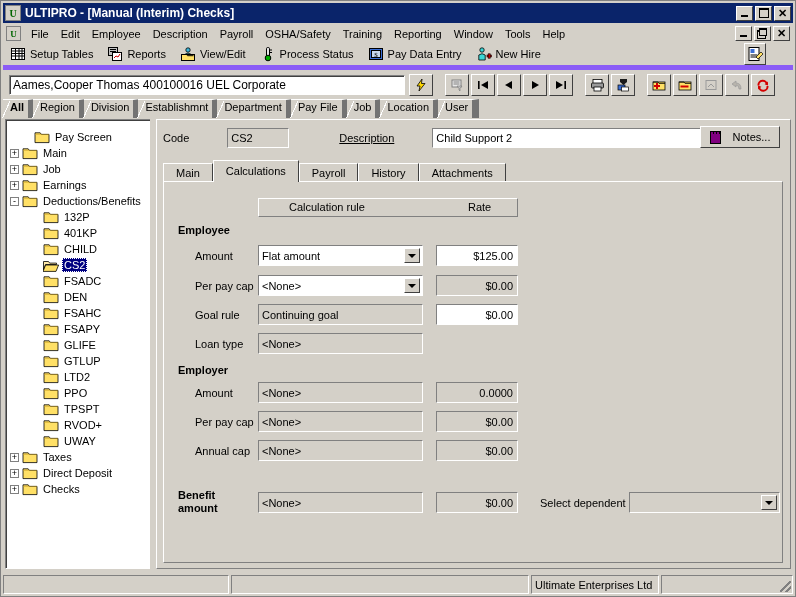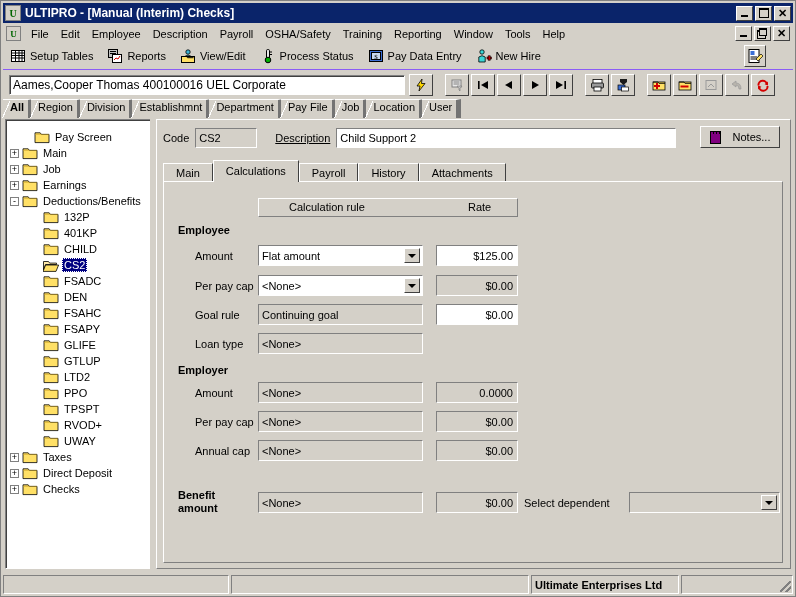--- a/index.html
+++ b/index.html
@@ -76,21 +76,21 @@
     padding: 2px 6px; font-size: 11px; color: #000;
     white-space: nowrap;
   }
   .mdibtns { display: flex; gap: 2px; margin-left: auto; margin-right: 3px; }
 
   
   .toolbar {
     position: absolute; left: 2px; top: 42px;
     width: 790px; height: 27px;
     background: #d4d0c8;
-    border-bottom: 1px solid #8b5cf6;
+    border-bottom: 5px solid #8b5cf6;
     display: flex; align-items: center;
     box-sizing: border-box;
   }
   .tb-item {
     display: flex; align-items: center; gap: 4px;
     padding: 2px 7px; font-size: 11px; color: #000; white-space: nowrap;
   }
   .tb-ico { width: 16px; height: 16px; position: relative; flex: none; }
 
   .tbright { margin-left: auto; display: flex; gap: 1px; margin-right: 4px; }
@@ -132,21 +132,21 @@
     position: absolute; left: 2px; top: 100px;
     width: 790px; height: 17px;
     display: flex; align-items: flex-end;
     font-size: 11px;
   }
   .ftab {
     height: 19px; line-height: 15px;
     padding: 0 4px 0 7px;
     background: #d4d0c8;
     border-top: 1px solid #ffffff;
-    border-right: 5px solid #737373;
+    border-right: 7px solid #737373;
     position: relative;
     margin-right: -2px;
     box-sizing: border-box;
     transform: skewX(0deg);
     white-space: nowrap;
   }
   .ftab:before {
     content:""; position:absolute; left:-1px; top:0; bottom:0; width:8px;
     background: linear-gradient(to bottom right, transparent 49%, #ffffff 49%, #ffffff 56%, transparent 56%);
   }
@@ -200,21 +200,21 @@
   .panel {
     position: absolute; left: 153px; top: 0;
     width: 635px; height: 450px;
     background: #d4d0c8;
     border-top: 1px solid #ffffff; border-left: 1px solid #ffffff;
     border-right: 1px solid #808080; border-bottom: 1px solid #808080;
     box-sizing: border-box;
   }
 
   
-  .hdrrow { position: absolute; left: 6px; top: 8px; display:flex; align-items:center; }
+  .hdrrow { position: absolute; left: 6px; top: 8px; display:flex; align-items:center;gap:32px; }
   .lbl { font-size: 11px; color: #000; }
   .ro-field {
     background: #d4d0c8;
     border-top: 1px solid #808080; border-left: 1px solid #808080;
     border-right: 1px solid #ffffff; border-bottom: 1px solid #ffffff;
     box-sizing: border-box; display:flex; align-items:center;
     padding-left: 3px; font-size: 11px; color:#000;
   }
   .wh-field {
     background: #ffffff;
@@ -840,32 +840,32 @@
 
         <div class="rowlbl" style="left:31px; top:263px;">Annual cap</div>
         <div class="combo gray" style="left:94px; top:258px;">&lt;None&gt;</div>
         <div class="amt gray" style="left:272px; top:258px;">$0.00</div>
 
         <div class="grouplbl" style="left:14px; top:307px;">Benefit</div>
         <div class="grouplbl" style="left:14px; top:320px;">amount</div>
         <div class="combo gray" style="left:94px; top:310px;">&lt;None&gt;</div>
         <div class="amt gray" style="left:272px; top:310px;">$0.00</div>
 
-        <div class="rowlbl" style="left:360px; top:315px;">Select dependent</div>
+        <div class="rowlbl" style="left:376px; top:315px;">Select dependent</div>
         <div class="combo gray" style="left:465px; top:310px; width:151px;">
           <span></span>
           <span class="arrow">
               <i></i>
             </span>
         </div>
 
       </div>
     </div>
   </div>
 
   <div class="statusbar">
     <div class="sbp" style="width:226px;"></div>
     <div class="sbp" style="width:298px;"></div>
-    <div class="sbp" style="width:148px;font-weight:bold;">Ultimate Enterprises Ltd</div>
+    <div class="sbp" style="width:128px;">Ultimate Enterprises Ltd</div>
     <div class="sbp grip" style="flex:1;"></div>
   </div>
 
 </div>
 
 </body></html>

